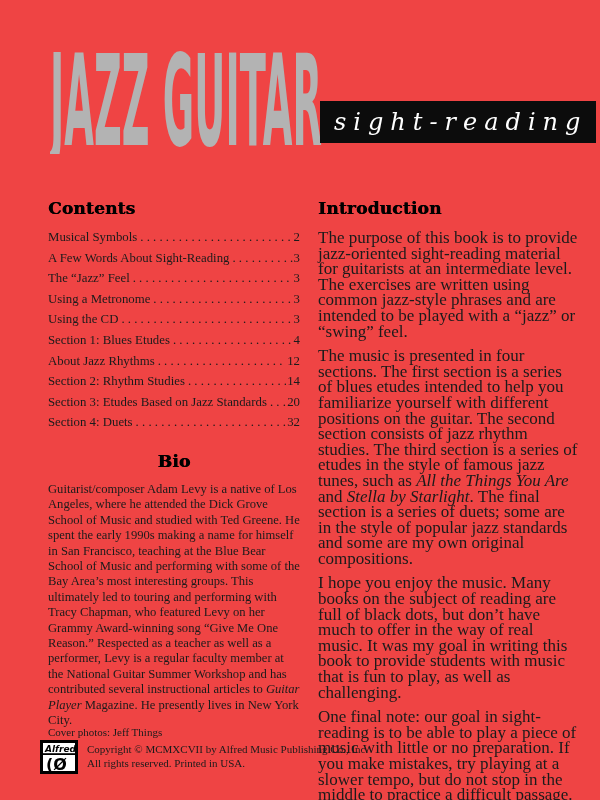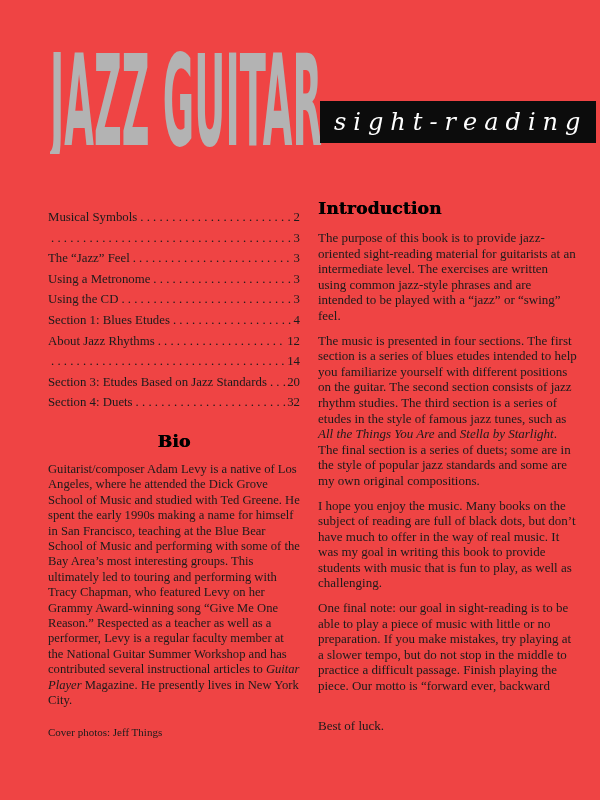--- a/index.html
+++ b/index.html
@@ -39,48 +39,50 @@
     flex:1; overflow:hidden; white-space:nowrap;
     letter-spacing:3.2px; margin:0 1px 0 3px;
   }
   .toc-page{white-space:nowrap;}
   
   .bio-h{margin-top:15px;text-align:center;}
   .body p{margin:0 0 9px;}
   .bio-body{margin-top:11px;}
   .bio-body p{font-size:12.6px; line-height:15.4px;}
   .intro-body{margin-top:12px;}
-  .intro-body p{font-size:13px; line-height:15.6px;}
+  .intro-body p{font-size:17px; line-height:15.6px;}
   .closing{margin:24px 0 0; font-size:13px;}
   
   .cover-photos{position:absolute; left:48px; top:726px; font-size:11px;}
   .pub{position:absolute; left:40px; top:740px; display:flex; align-items:flex-start;}
   .alfred-logo{width:38px; height:34px; flex:none;}
   .copyright{margin-left:9px; font-size:11px; line-height:13.5px; padding-top:3px;}
 </style>
 </head>
 <body>
 
 <div class="page">
 
   <svg class="brand-title" viewBox="0 0 282 112" xmlns="http://www.w3.org/2000/svg" aria-hidden="true">
     <text x="0" y="103" font-size="126" textLength="272" lengthAdjust="spacingAndGlyphs" fill="#b3b3b3">JAZZ GUITAR</text>
   </svg>
   <div class="brand-bar" style="background: rgb(12, 12, 12);">
     <span>sight-reading</span>
   </div>
 
   <section class="col col-left">
+    <h2>Contents</h2>
     <div class="toc">
         <div class="toc-row">
           <span class="toc-label">Musical Symbols</span>
           <span class="toc-dots">............................................................</span>
           <span class="toc-page">2</span>
         </div>
         <div class="toc-row">
+          <span class="toc-label">A Few Words About Sight-Reading</span>
           <span class="toc-dots">............................................................</span>
           <span class="toc-page">3</span>
         </div>
         <div class="toc-row">
           <span class="toc-label">The “Jazz” Feel</span>
           <span class="toc-dots">............................................................</span>
           <span class="toc-page">3</span>
         </div>
         <div class="toc-row">
           <span class="toc-label">Using a Metronome</span>
@@ -96,20 +98,21 @@
           <span class="toc-label">Section 1: Blues Etudes</span>
           <span class="toc-dots">............................................................</span>
           <span class="toc-page">4</span>
         </div>
         <div class="toc-row">
           <span class="toc-label">About Jazz Rhythms</span>
           <span class="toc-dots">............................................................</span>
           <span class="toc-page">12</span>
         </div>
         <div class="toc-row">
+          <span class="toc-label">Section 2: Rhythm Studies</span>
           <span class="toc-dots">............................................................</span>
           <span class="toc-page">14</span>
         </div>
         <div class="toc-row">
           <span class="toc-label">Section 3: Etudes Based on Jazz Standards</span>
           <span class="toc-dots">............................................................</span>
           <span class="toc-page">20</span>
         </div>
         <div class="toc-row">
           <span class="toc-label">Section 4: Duets</span>
@@ -130,14 +133,26 @@
         <p><span>The purpose of this book is to provide jazz-oriented sight-reading material for guitarists at an intermediate level. The exercises are written using common jazz-style phrases and are intended to be played with a “jazz” or “swing” feel.</span></p>
         <p><span>The music is presented in four sections. The first section is a series of blues etudes intended to help you familiarize yourself with different positions on the guitar. The second section consists of jazz rhythm studies.  The third section is a series of etudes in the style of famous jazz tunes, such as </span><i>All the Things You Are</i><span> and </span><i>Stella by Starlight</i><span>. The final section is a series of duets; some are in the style of popular jazz standards and some are my own original compositions.</span></p>
         <p><span>I hope you enjoy the music. Many books on the subject of reading are full of black dots, but don’t have much to offer in the way of real music. It was my goal in writing this book to provide students with music that is fun to play, as well as challenging.</span></p>
         <p><span>One final note: our goal in sight-reading is to be able to play a piece of music with little or no preparation.  If you make mistakes, try playing at a slower tempo, but do not stop in the middle to practice a difficult passage. Finish playing the piece. Our motto is “forward ever, backward</span></p>
       </div>
     <p class="closing">Best of luck.</p>
   </section>
 
   <div class="cover-photos">Cover photos:  Jeff Things</div>
 
+  <footer class="pub">
+    <svg class="alfred-logo" viewBox="0 0 38 34" xmlns="http://www.w3.org/2000/svg" aria-hidden="true">
+      <rect x="1.5" y="1.5" width="35" height="31" fill="#ffffff" stroke="#000000" stroke-width="3"></rect>
+      <text x="5" y="12" font-family="DejaVu Sans, sans-serif" font-weight="bold" font-style="italic" font-size="9" fill="#000000">Alfred</text>
+      <rect x="3" y="13.2" width="32" height="1.8" fill="#000000"></rect>
+      <text x="6" y="30" font-family="DejaVu Sans, sans-serif" font-weight="bold" font-size="16" fill="#000000">(Ø</text>
+    </svg>
+    <div class="copyright">
+      <div>Copyright © MCMXCVII by Alfred Music Publishing Co., Inc.</div>
+      <div>All rights reserved.    Printed in USA.</div>
+    </div>
+  </footer>
 
 </div>
 
 </body></html>

